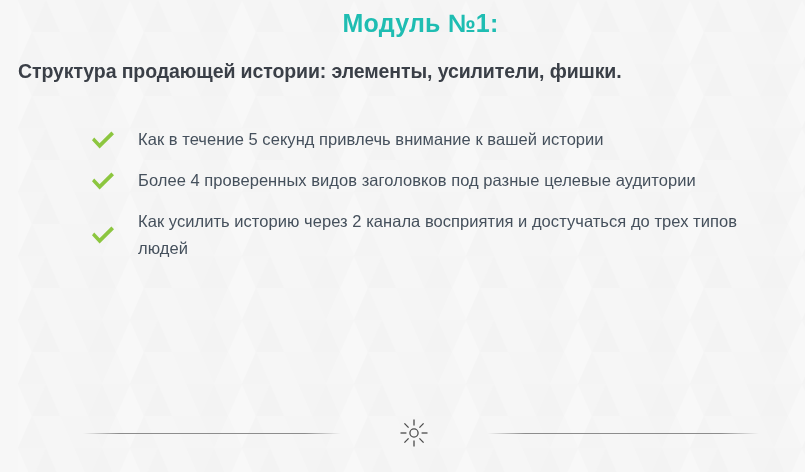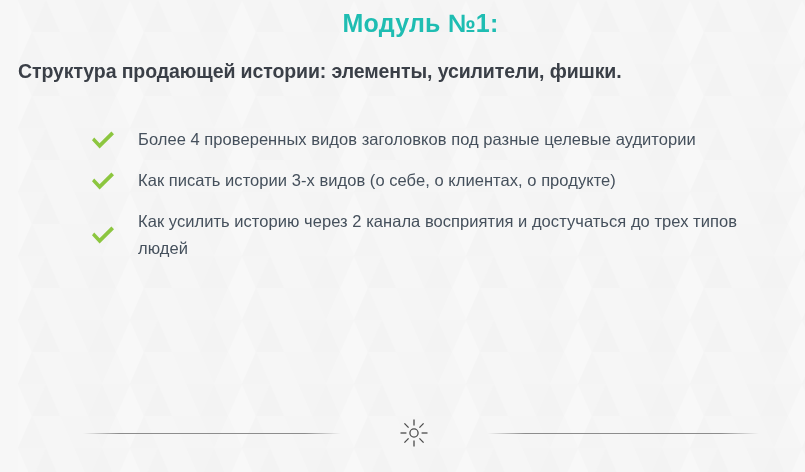--- a/index.html
+++ b/index.html
@@ -152,34 +152,34 @@
   </svg>
 
   <div id="content">
 
     <div class="module-title">Модуль №1:</div>
 
     <div class="module-subtitle">Структура продающей истории: элементы, усилители, фишки.</div>
 
     <ul class="benefit-list">
 
+      <li class="benefit-item">
+        <svg class="check-icon" viewBox="0 0 26 22" aria-hidden="true">
+          <path d="M2 11.2 L4.2 8.6 L9.6 14.2 L21.4 2.6 L24 5.2 L9.6 19.4 Z" fill="#8cc63f"></path>
+        </svg>
+        <span class="benefit-text">Как в течение 5 секунд привлечь внимание к вашей истории</span>
+      </li>
 
       <li class="benefit-item">
         <svg class="check-icon" viewBox="0 0 26 22" aria-hidden="true">
           <path d="M2 11.2 L4.2 8.6 L9.6 14.2 L21.4 2.6 L24 5.2 L9.6 19.4 Z" fill="#8cc63f"></path>
         </svg>
         <span class="benefit-text">Более 4 проверенных видов заголовков под разные целевые аудитории</span>
       </li>
 
-      <li class="benefit-item">
-        <svg class="check-icon" viewBox="0 0 26 22" aria-hidden="true">
-          <path d="M2 11.2 L4.2 8.6 L9.6 14.2 L21.4 2.6 L24 5.2 L9.6 19.4 Z" fill="#8cc63f"></path>
-        </svg>
-        <span class="benefit-text">Как писать истории 3-х видов (о себе, о клиентах, о продукте)</span>
-      </li>
 
       <li class="benefit-item">
         <svg class="check-icon" viewBox="0 0 26 22" aria-hidden="true">
           <path d="M2 11.2 L4.2 8.6 L9.6 14.2 L21.4 2.6 L24 5.2 L9.6 19.4 Z" fill="#8cc63f"></path>
         </svg>
         <span class="benefit-text">Как усилить историю через 2 канала восприятия и достучаться до трех типов людей</span>
       </li>
 
 
     </ul>

